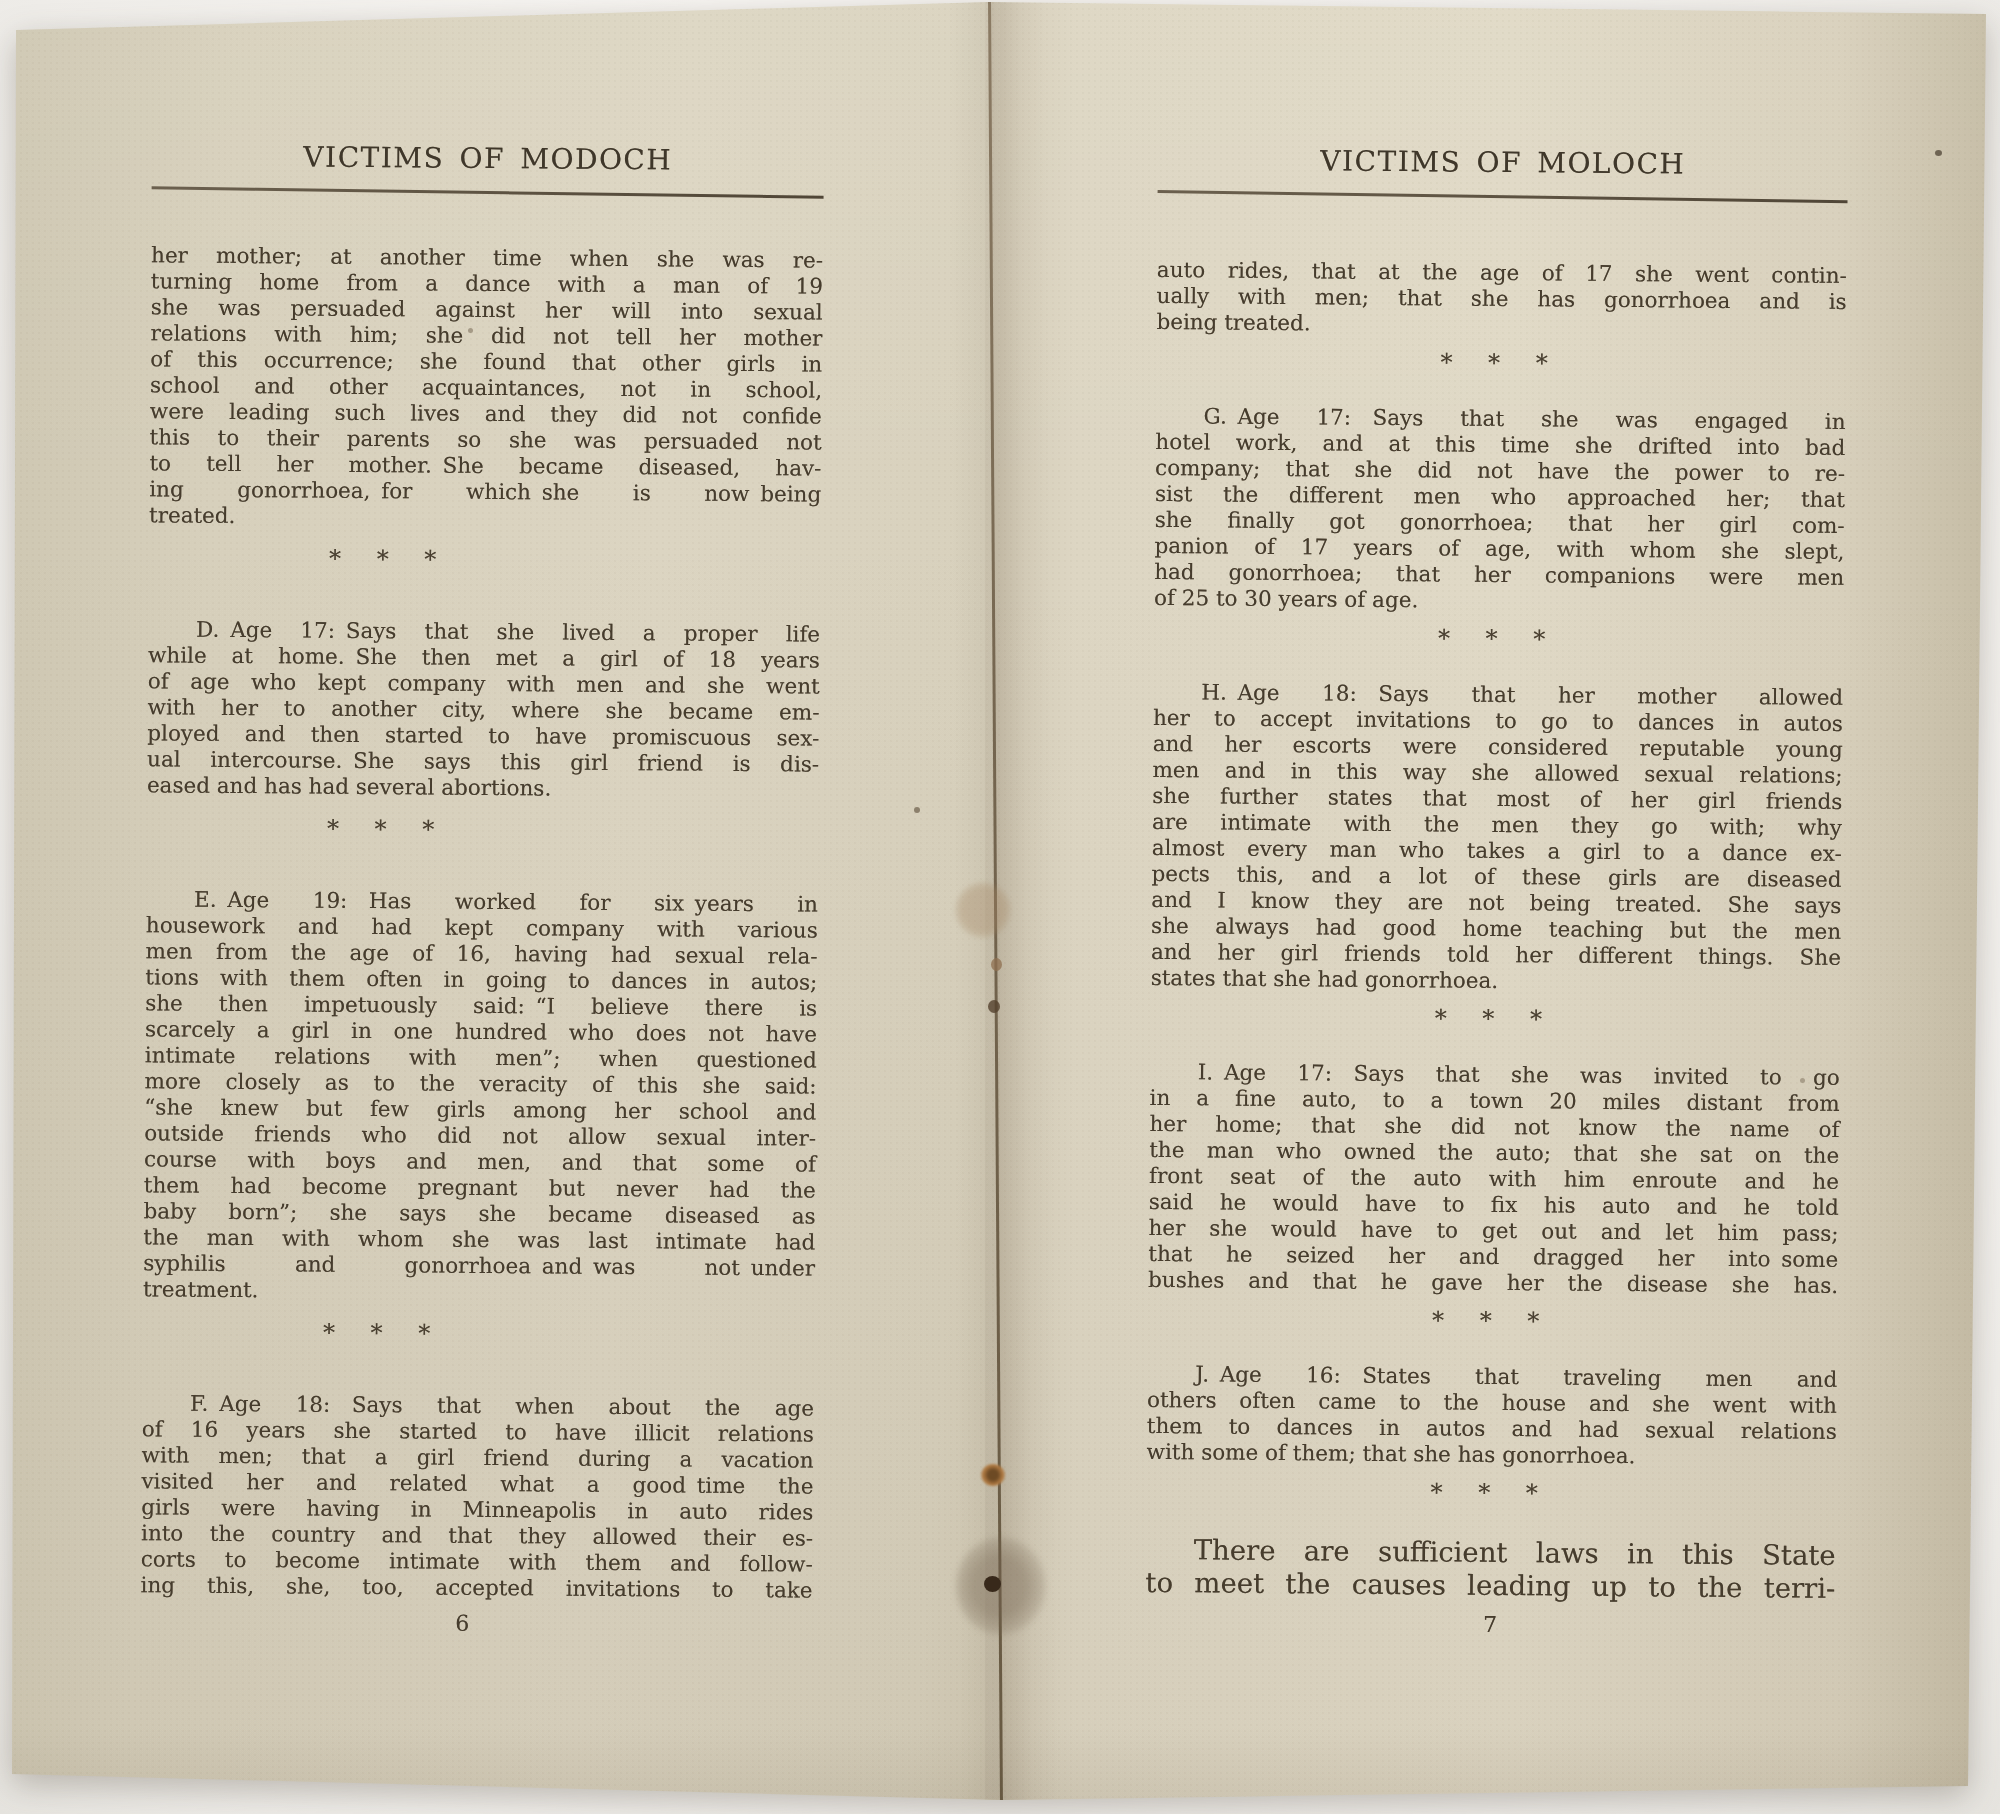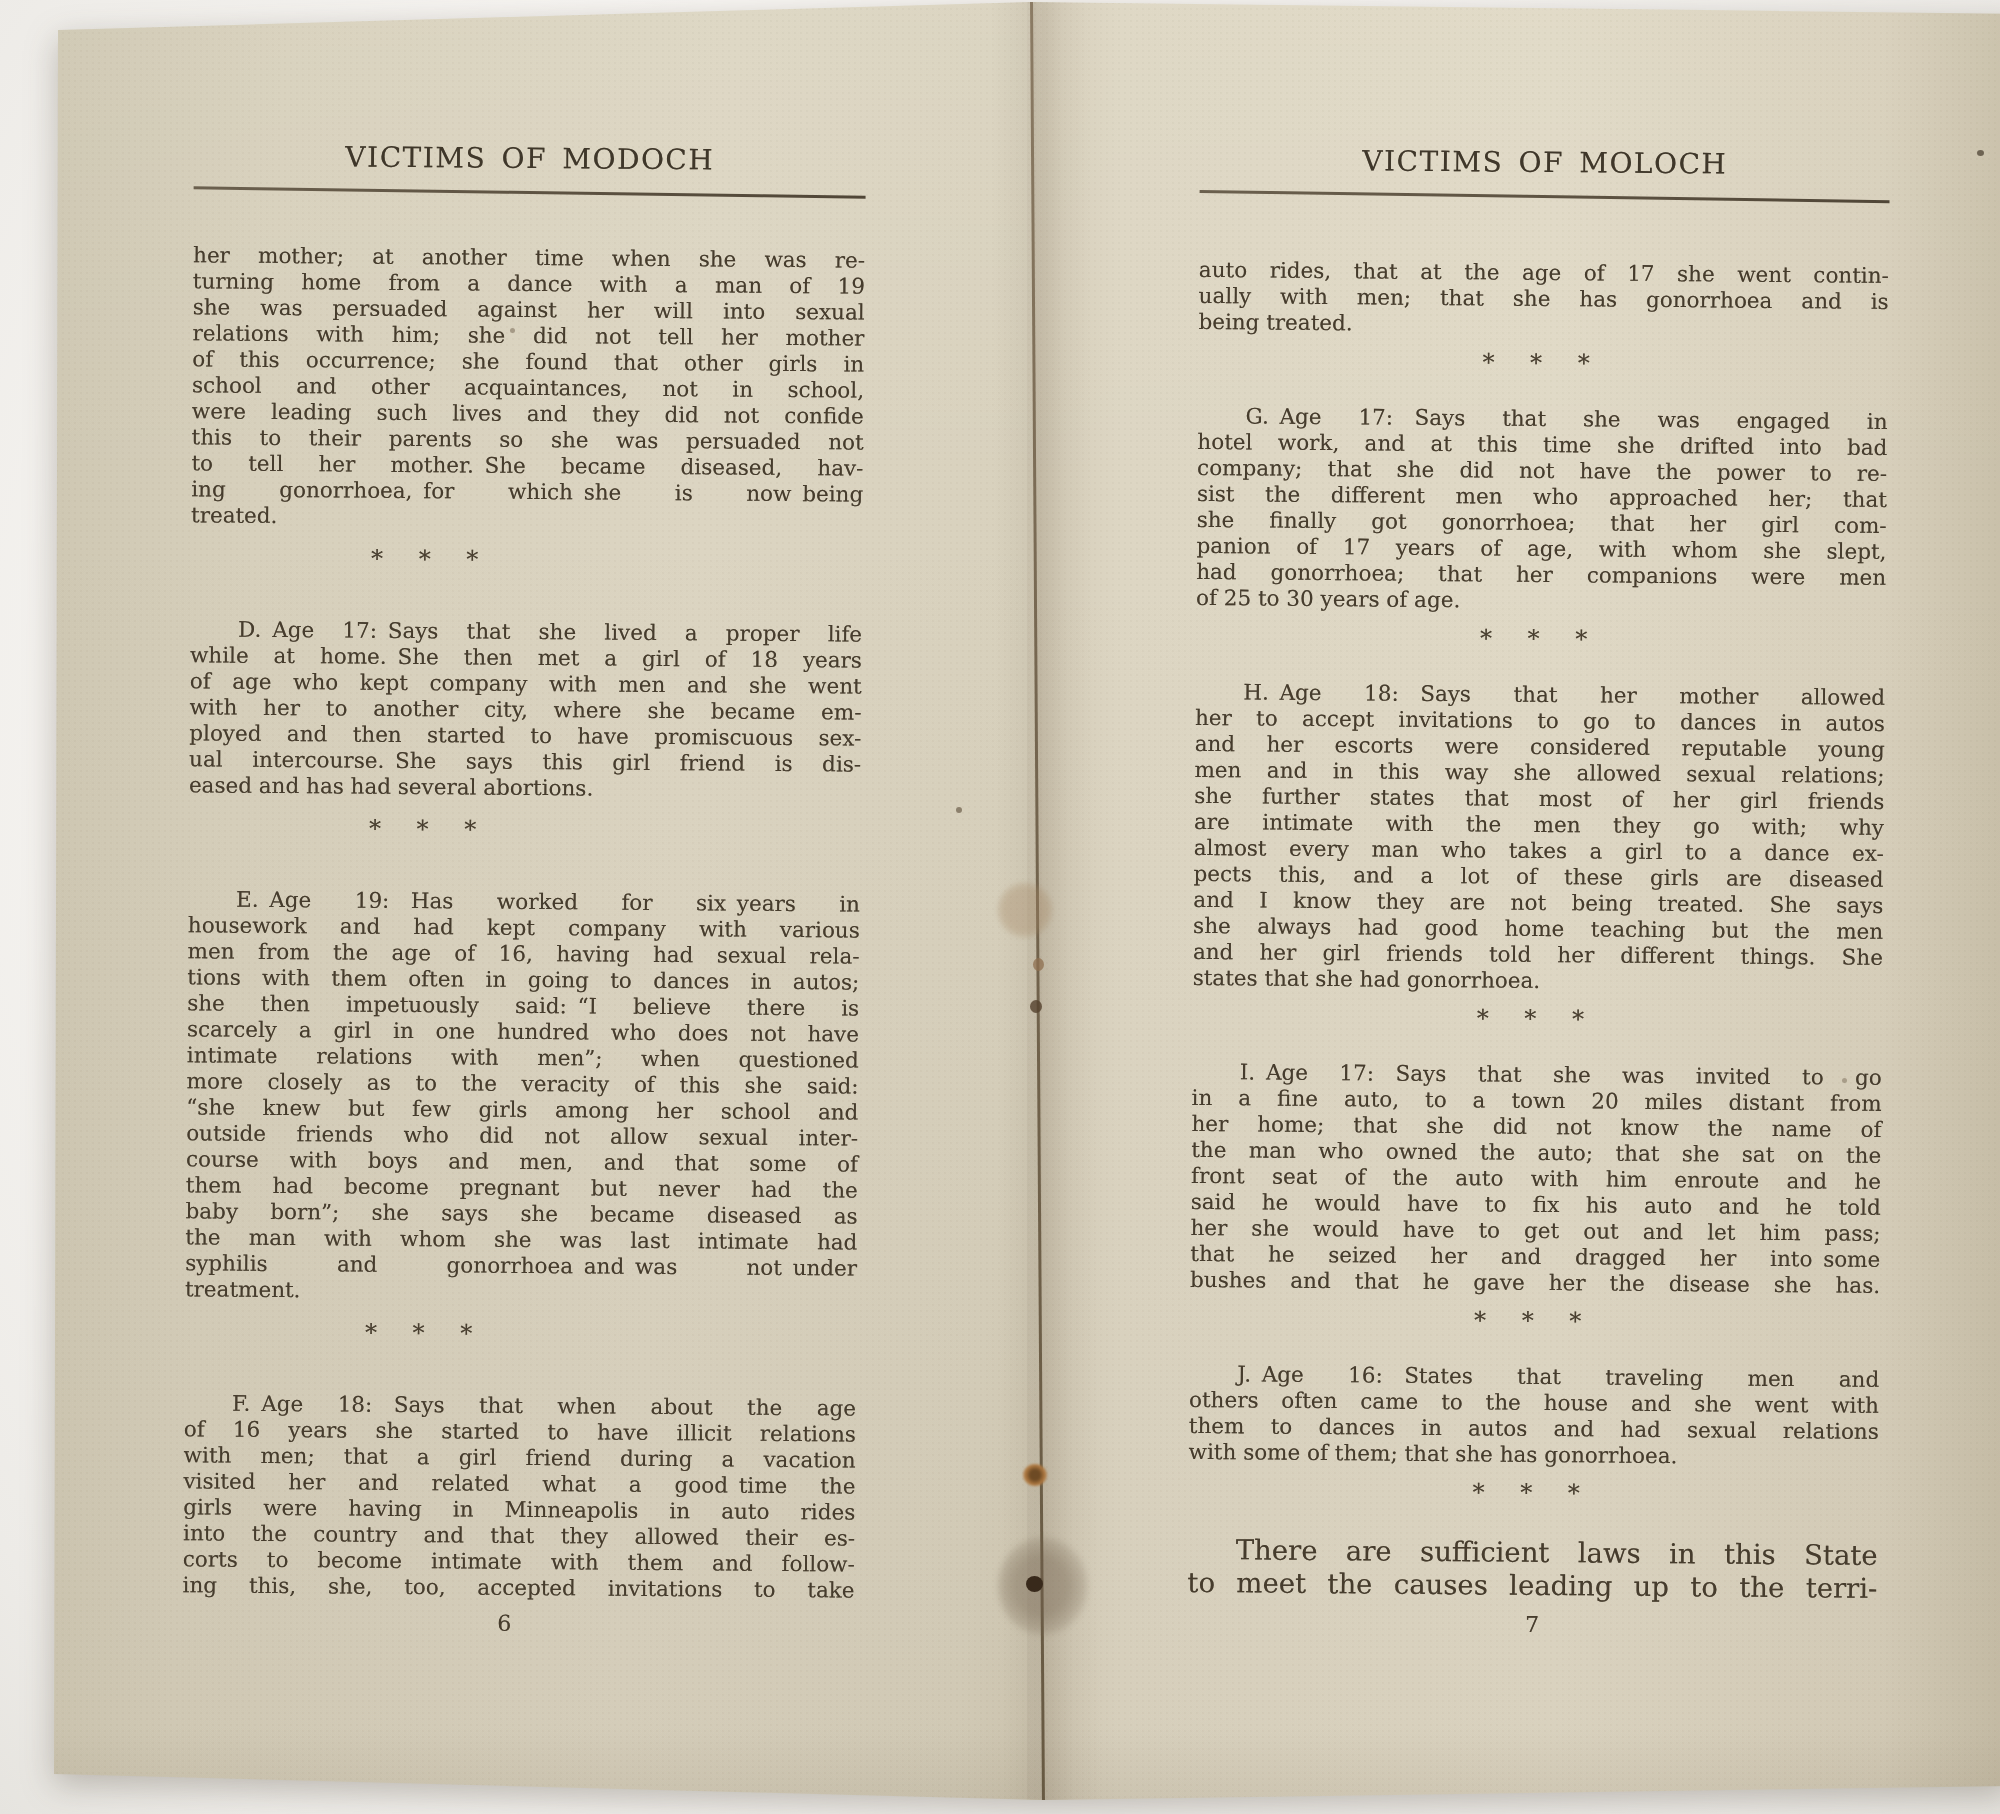--- a/index.html
+++ b/index.html
@@ -2,21 +2,21 @@
 <html><head>
 <meta charset="utf-8">
 <title>Document</title>
 <style>
   html,body{margin:0;padding:0;background:#e9e7e3;}
   .stage{
     position:relative;width:2000px;height:1814px;overflow:hidden;
     background:radial-gradient(ellipse at 50% 42%, #f7f5f2 55%, #edebe7 88%, #e6e4df 100%);
     font-family:"DejaVu Serif","Liberation Serif",serif;
   }
-  .spread-wrap{position:absolute;inset:0;filter:drop-shadow(0 10px 16px rgba(60,50,35,.28));margin-left:42px;}
+  .spread-wrap{position:absolute;inset:0;filter:drop-shadow(0 10px 16px rgba(60,50,35,.28));}
   .spread{
     position:absolute;inset:0;
     clip-path:polygon(16px 30px, 988px 2px, 1986px 14px, 1968px 1786px, 1002px 1800px, 12px 1774px);
   }
   .page-left-surface{
     position:absolute;left:0;top:0;width:1000px;height:1814px;
     background:linear-gradient(94deg,#cdc6b1 0%,#d7d0bc 22%,#dcd5c2 62%,#d8d1bd 92%,#d2cab5 100%);
   }
   .page-right-surface{
     position:absolute;left:985px;top:0;width:1015px;height:1814px;

